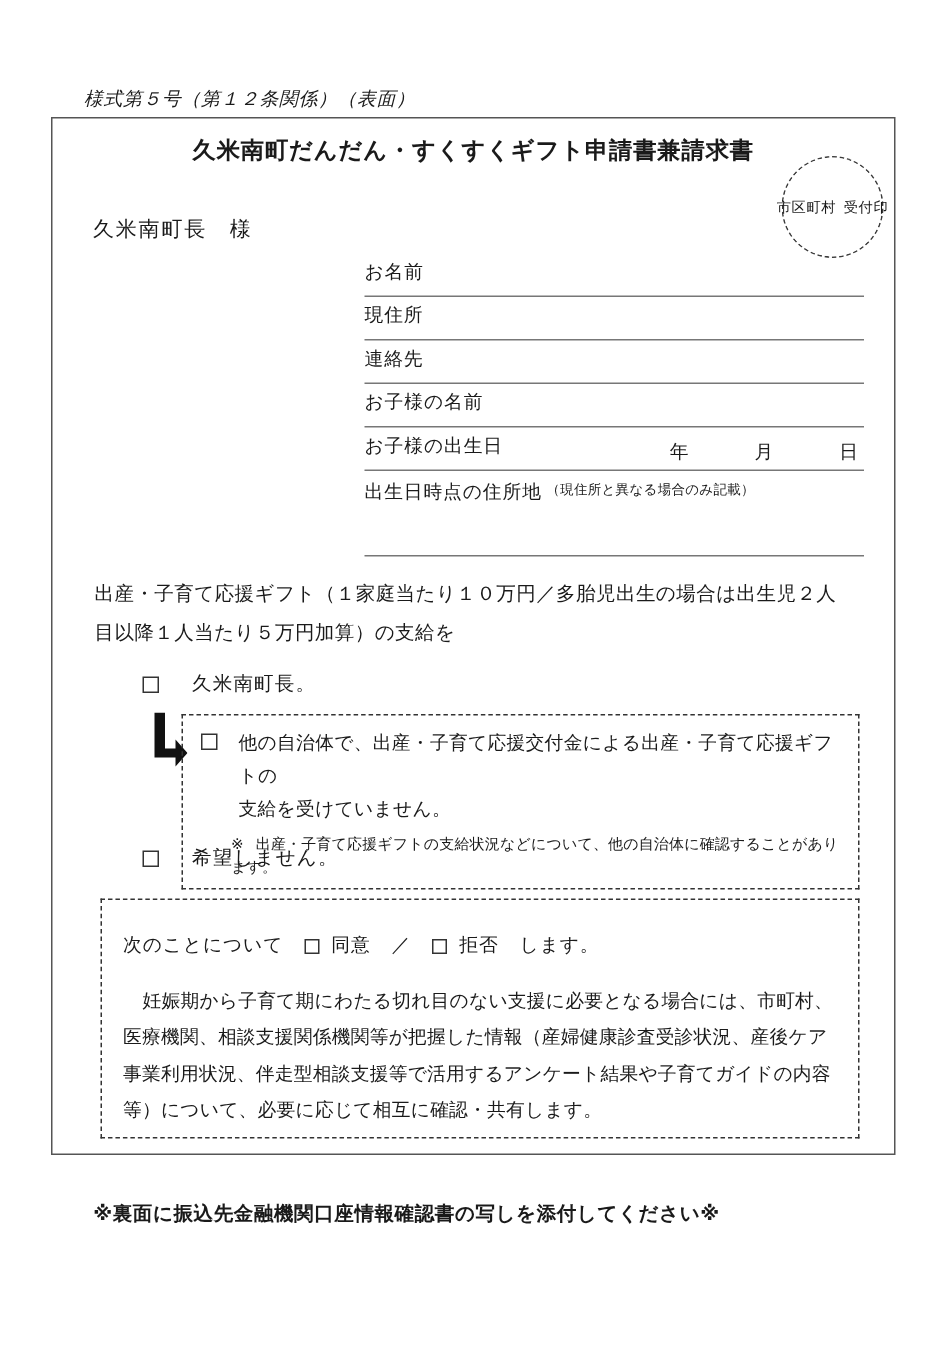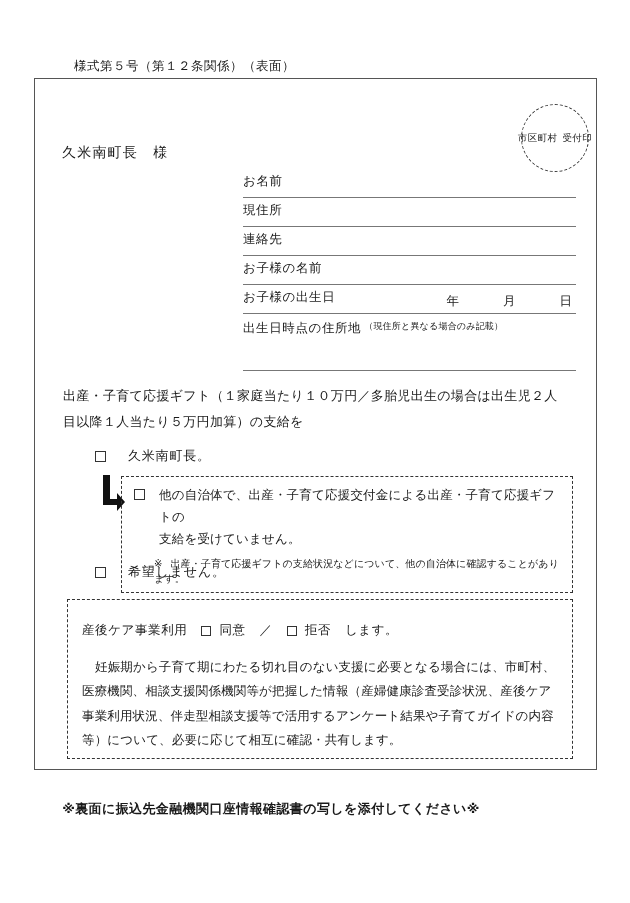--- a/index.html
+++ b/index.html
@@ -12,25 +12,26 @@
     height: 903px;
     position: relative;
     font-family: "Liberation Sans", "DejaVu Sans", sans-serif;
     color: #1a1a1a;
     overflow: hidden;
   }
 
   
   .form-number {
     position: absolute;
-    left: 74px;
+    left: 56px;
     top: 58px;
     font-size: 12.5px;
     letter-spacing: 0.5px;
     white-space: nowrap;
+    font-style: italic;
   }
 
   
   .page-box {
     position: absolute;
     left: 34px;
     top: 78px;
     width: 563px;
     height: 692px;
     border: 1.3px solid #555;
@@ -255,20 +256,21 @@
   }
 </style>
 </head>
 <body>
 
 <div class="form-number">様式第５号（第１２条関係）（表面）</div>
 
 <div class="page-box">
 
   <div class="title-block">
+    <div class="title-main">久米南町だんだん・すくすくギフト申請書兼請求書</div>
   </div>
 
   <div class="stamp-circle">
     <div class="stamp-line">市区町村</div>
     <div class="stamp-line">受付印</div>
   </div>
 
   <div class="addressee">久米南町長　様</div>
 
   <div class="fields">
@@ -334,21 +336,21 @@
     </div>
   </div>
 
   <div class="opt opt-no">
     <span class="cbox"></span>
     <span>希望しません。</span>
   </div>
 
   <div class="consent-box">
     <div class="consent-head">
-      <span>産後ケア事業利用</span>
+      <span>次のことについて</span>
       <span class="cbox sm gap-l"></span>
       <span>同意</span>
       <span class="slash">／</span>
       <span class="cbox sm"></span>
       <span>拒否</span>
       <span class="gap-l">します。</span>
     </div>
     <div class="consent-body">
       <span>妊娠期から子育て期にわたる切れ目のない支援に必要となる場合には、市町村、医療</span><span>機関、相談支援関係機関等が把握した情報（産婦健康診査受診状況、産後ケア事業利用</span><span>状況、伴走型相談支援等で活用するアンケート結果や子育てガイドの内容等）について、</span><span>必要に応じて相互に確認・共有します。</span>
     </div>

